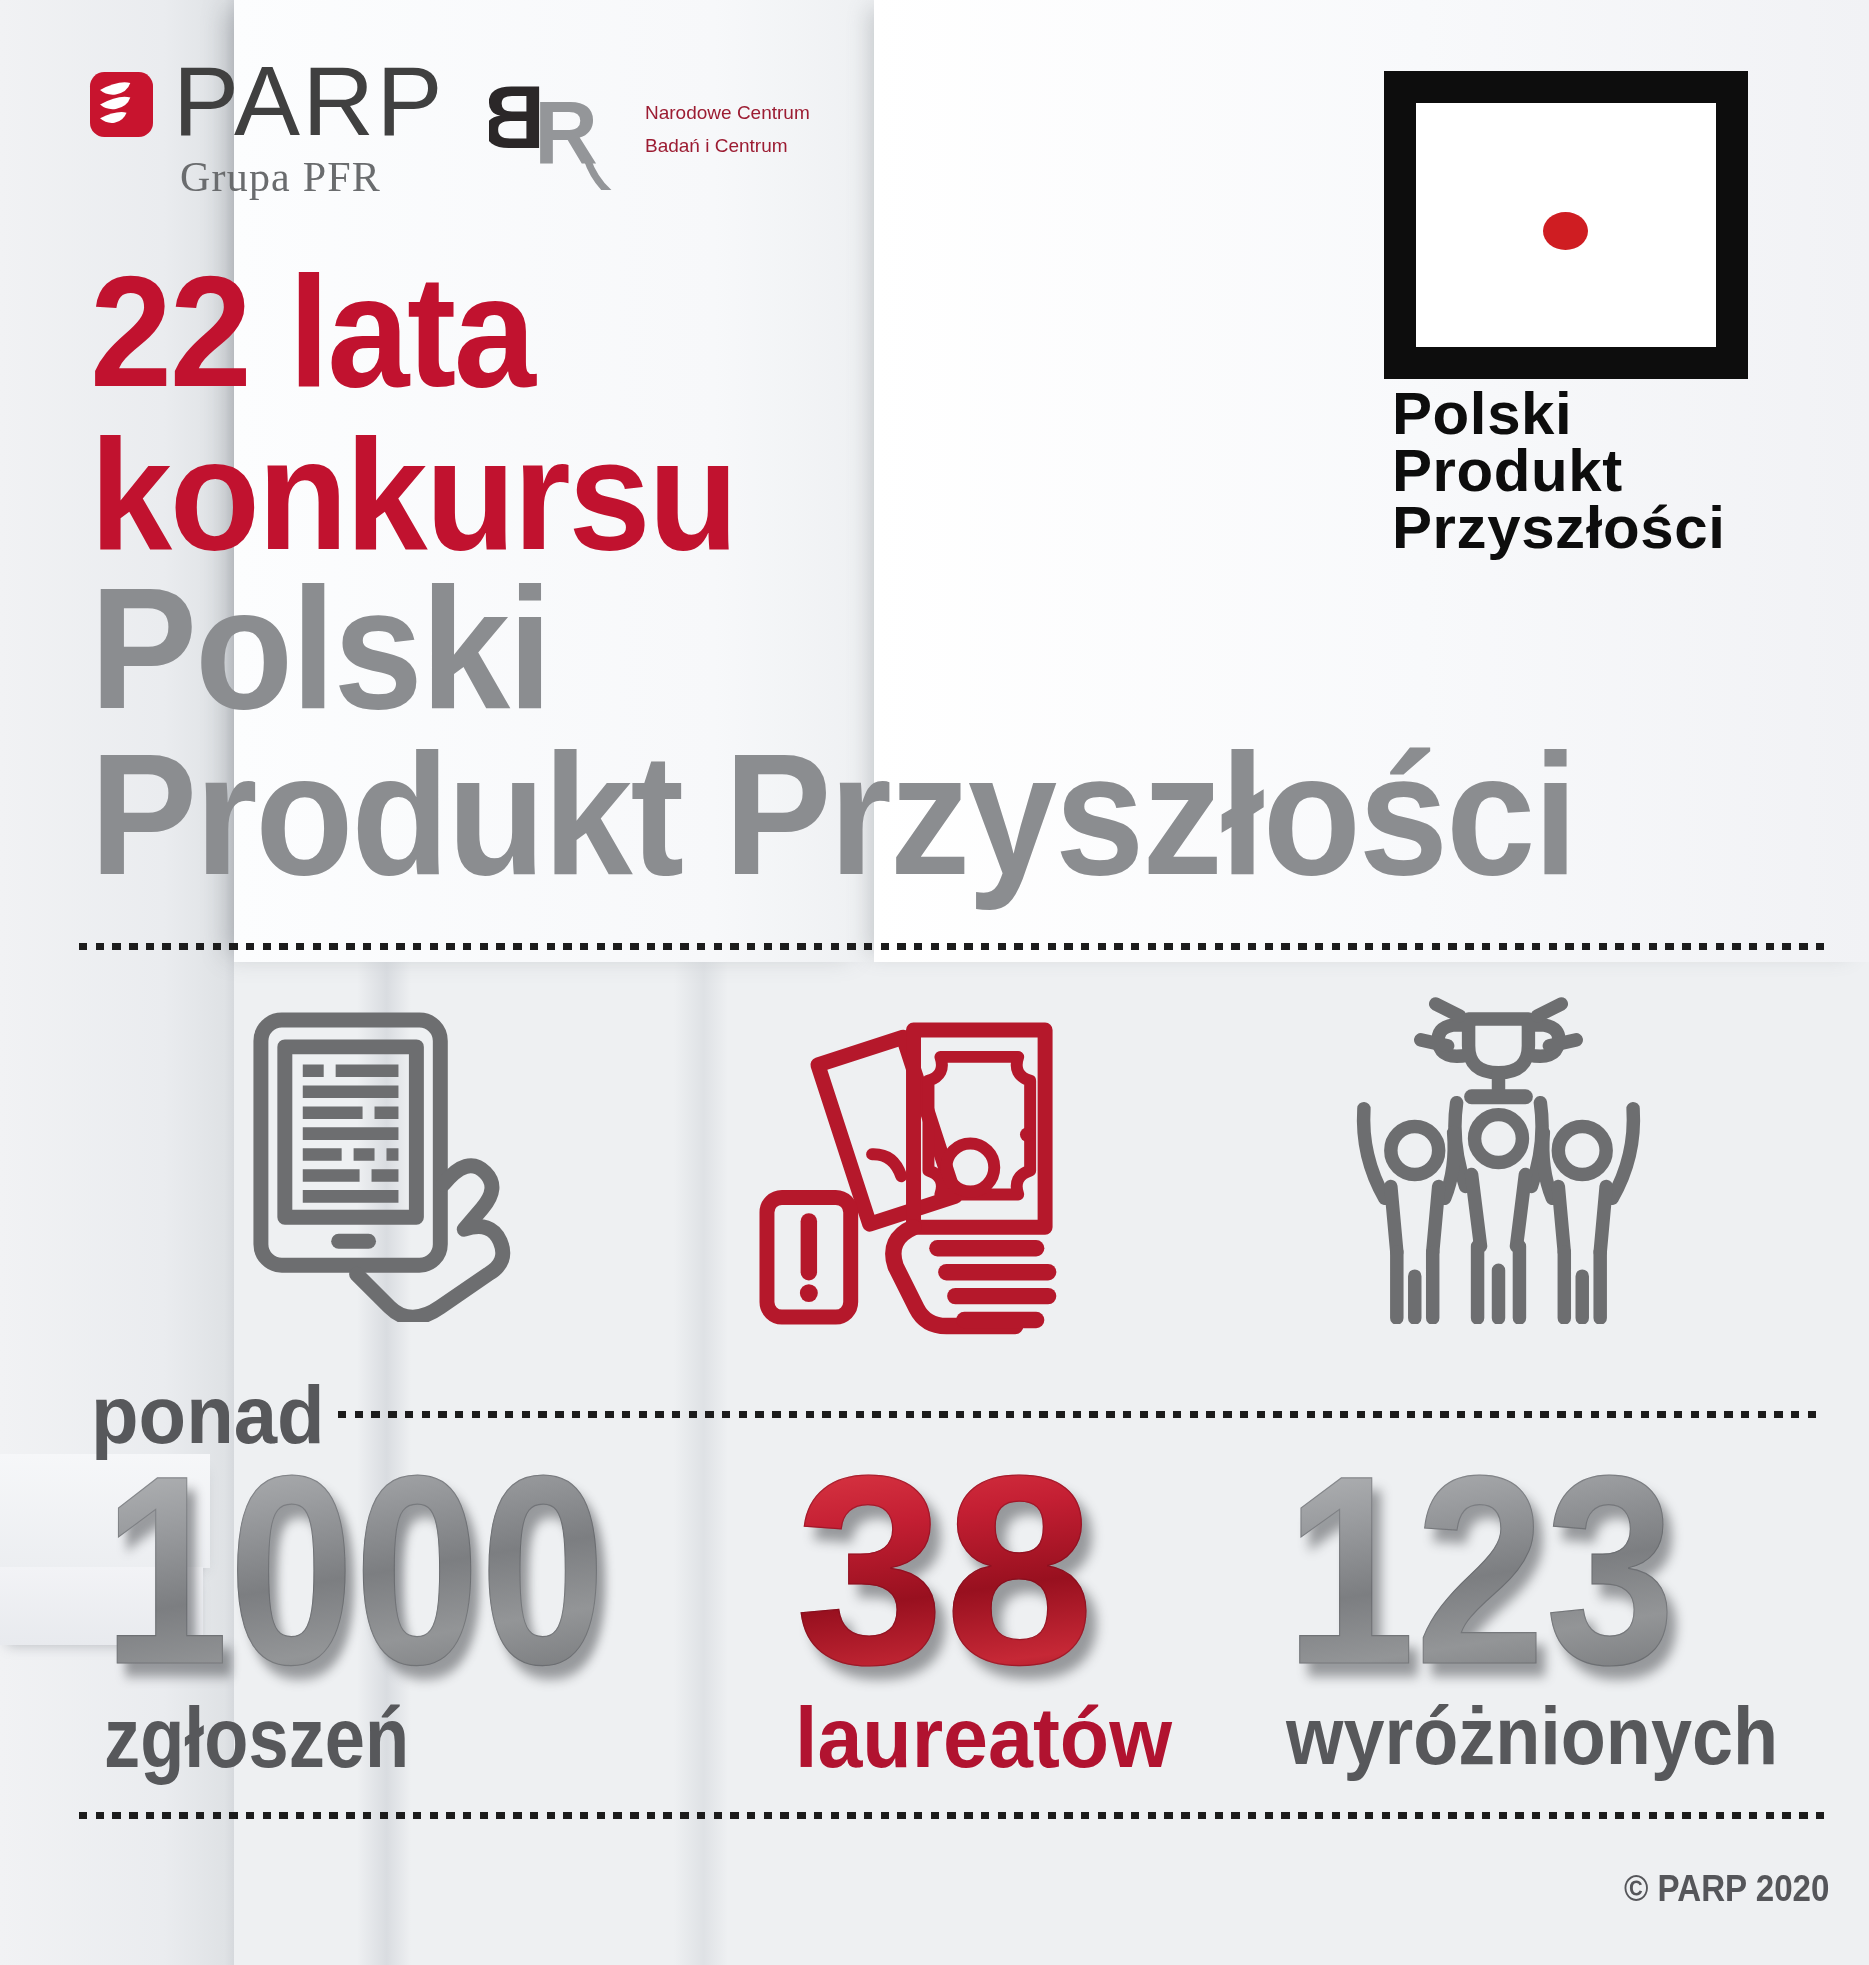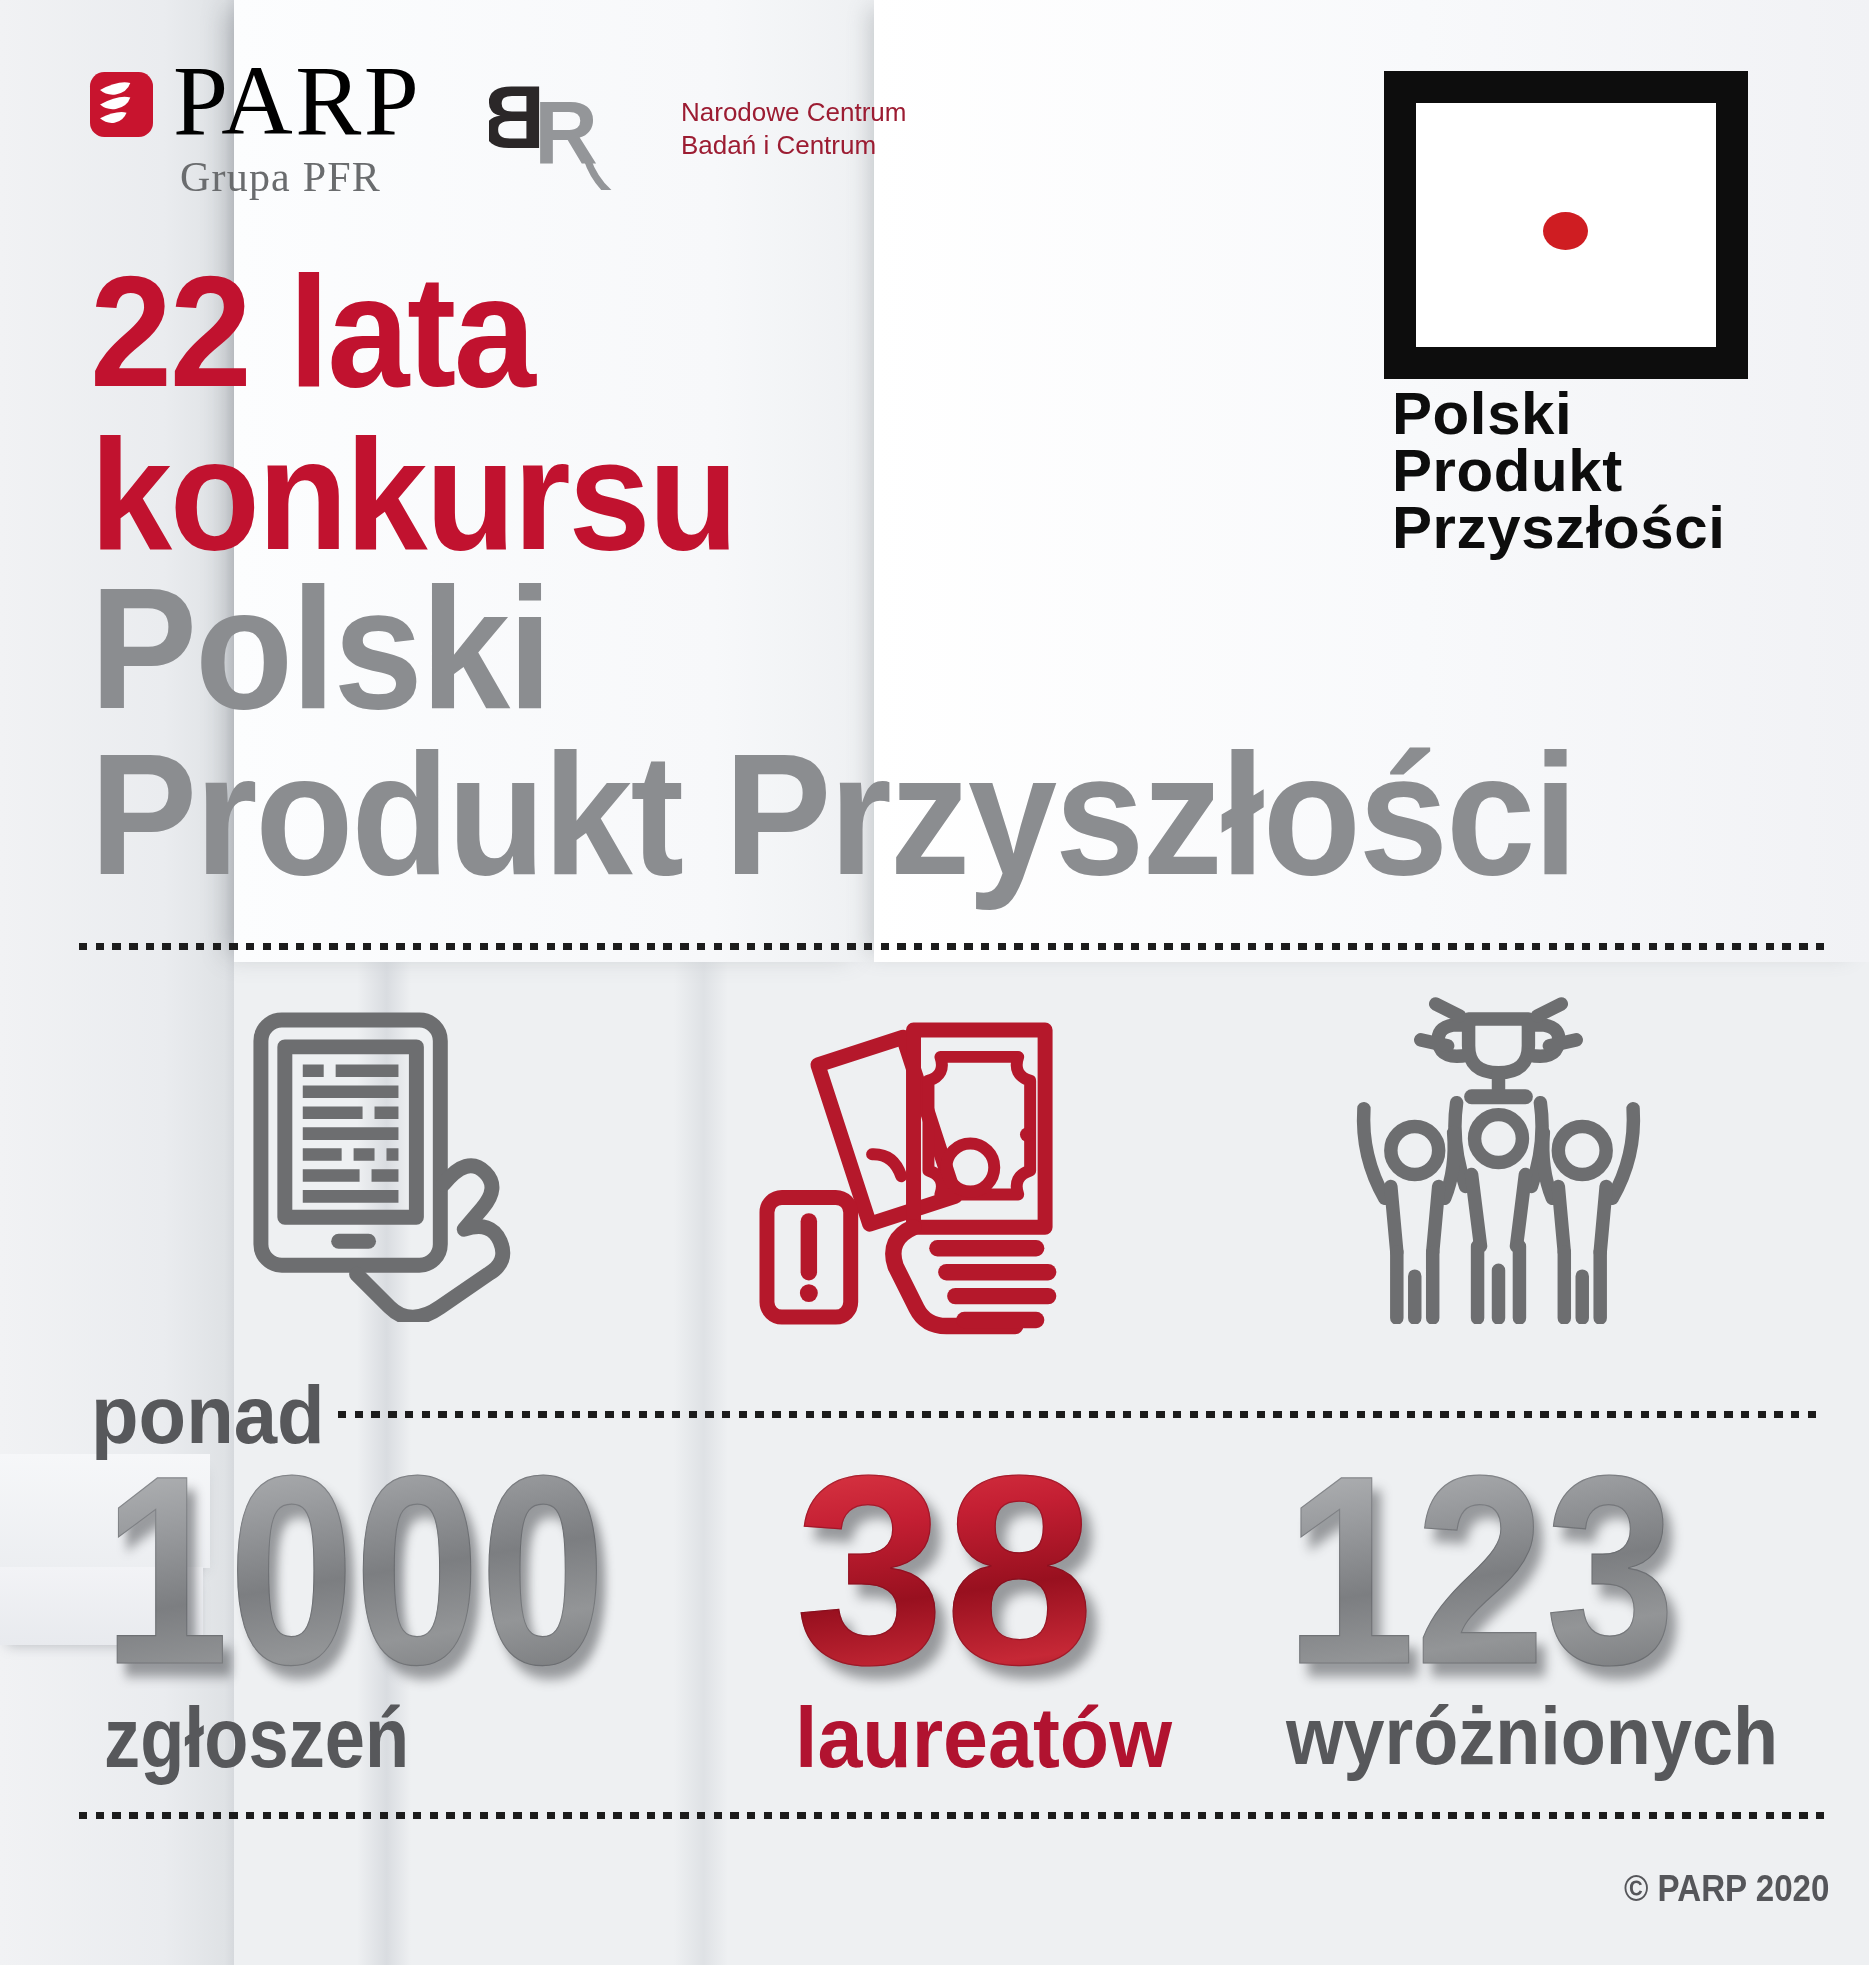--- a/index.html
+++ b/index.html
@@ -31,28 +31,28 @@
   
   .dashes{position:absolute;height:7.2px;
     background:repeating-linear-gradient(90deg,#1c1c1c 0 8.4px,transparent 8.4px 16.7px);}
   #sep-top{left:79px;top:943px;width:1745px;}
   #sep-mid{left:338px;top:1411px;width:1485px;}
   #sep-bottom{left:79px;top:1812px;width:1745px;}
   
   .parp-mark{position:absolute;left:90px;top:72px;width:63px;height:65px;
     background:#c8142e;border-radius:14.3px;}
   .parp-word{position:absolute;left:173px;top:51px;
-    font-family:Liberation Serif, serif;font-size:99px;line-height:1;
-    color:#000000;letter-spacing:2.4px;}
+    font-family:Liberation Sans, sans-serif;font-size:99px;line-height:1;
+    color:#404040;letter-spacing:2.4px;}
   .parp-sub{position:absolute;left:180px;top:156px;
     font-family:"Liberation Serif",serif;font-size:42px;line-height:1;
     color:#6a6c6e;letter-spacing:1.2px;}
   .ncbr-mark{position:absolute;left:489px;top:65px;}
-  .ncbr-text{position:absolute;left:681px;top:96px;
-    font-size:26px;line-height:33px;color:#9c1c32;font-weight:400;}
+  .ncbr-text{position:absolute;left:645px;top:96px;
+    font-size:19px;line-height:33px;color:#9c1c32;font-weight:400;}
   .ppp-frame{position:absolute;left:1384px;top:71px;width:364px;height:308px;
     border:32px solid #0d0d0d;background:#ffffff;box-sizing:border-box;}
   .ppp-dot{position:absolute;left:127px;top:109px;width:45px;height:38px;
     background:#cf1d22;border-radius:50%;}
   .ppp-text{position:absolute;left:1392px;top:385px;
     font-size:60px;line-height:57px;font-weight:bold;color:#0d0d0d;letter-spacing:0.6px;}
   
   .head-red{position:absolute;left:90px;top:250px;
     font-size:157px;line-height:163px;font-weight:bold;color:#c1122f;
     letter-spacing:-2.4px;transform:scaleX(.94);transform-origin:0 0;white-space:nowrap;}

